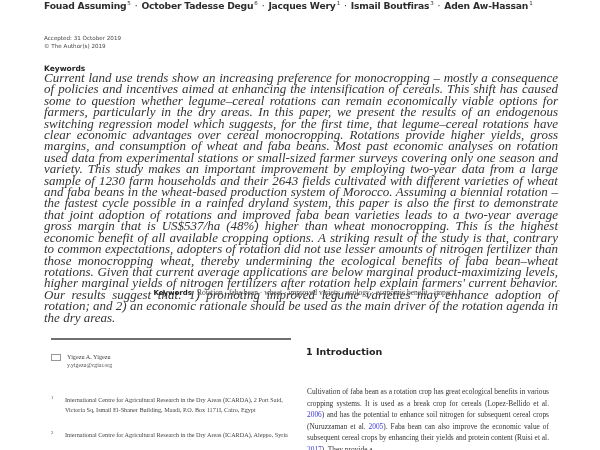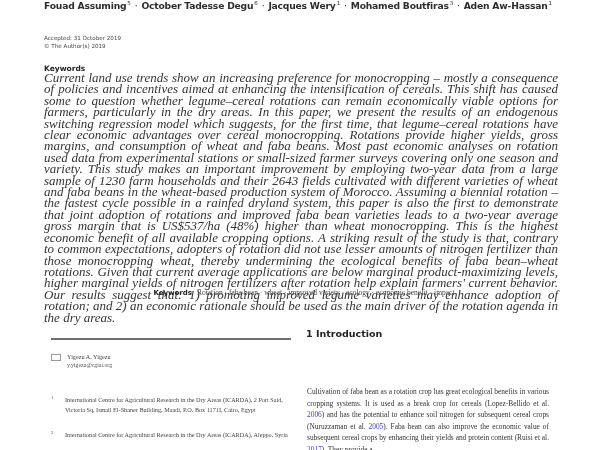--- a/index.html
+++ b/index.html
@@ -41,34 +41,34 @@
     position: absolute; left: 0; top: 2px; width: 8px; height: 5px; border: 1px solid #999;
   }
   .corr .name { margin-left: 16px; }
   .corr .email { margin-left: 16px; font-size: 5.8px; color: #555; }
   .affil {
     position: absolute; left: 51px; width: 240px; font-size: 6.2px; line-height: 9.5px; color: #444;
   }
   .affil .num { position: absolute; left: 0; top: -2px; font-size: 4.5px; }
   .affil .txt { display: block; margin-left: 14px; }
   .intro-title {
-    position: absolute; left: 306px; top: 328px;
+    position: absolute; left: 306px; top: 346px;
     font-family: "DejaVu Sans", sans-serif; font-size: 9.5px; font-weight: bold; color: #222;
   }
   .intro-body {
     position: absolute; left: 307px; top: 350px; width: 242px;
     font-size: 7.4px; line-height: 11.6px; text-align: justify; color: #333; margin-top: 36px;
   }
   .intro-body .cite { color: #3b3bd8; }
 </style>
 </head>
 <body>
 
 <div class="authors">
-  <span>Fouad Assuming</span><sup>5</sup><span class="sep">·</span><span>October Tadesse Degu</span><sup>6</sup><span class="sep">·</span><span>Jacques Wery</span><sup>1</sup><span class="sep">·</span><span>Mohamed Boutfiras</span><sup>3</sup><span class="sep">·</span><span>Aden Aw-Hassan</span><sup>1</sup>
+  <span>Fouad Assuming</span><sup>5</sup><span class="sep">·</span><span>October Tadesse Degu</span><sup>6</sup><span class="sep">·</span><span>Jacques Wery</span><sup>1</sup><span class="sep">·</span><span>Ismail Boutfiras</span><sup>3</sup><span class="sep">·</span><span>Aden Aw-Hassan</span><sup>1</sup>
 </div>
 
 <div class="dates">
   <div>Accepted: 31 October 2019</div>
   <div>© The Author(s) 2019</div>
 </div>
 
 <div class="abstract-title">Keywords</div>
 <div class="abstract-body">Current land use trends show an increasing preference for monocropping – mostly a consequence of policies and incentives aimed at enhancing the intensification of cereals. This shift has caused some to question whether legume–cereal rotations can remain economically viable options for farmers, particularly in the dry areas. In this paper, we present the results of an endogenous switching regression model which suggests, for the first time, that legume–cereal rotations have clear economic advantages over cereal monocropping. Rotations provide higher yields, gross margins, and consumption of wheat and faba beans. Most past economic analyses on rotation used data from experimental stations or small-sized farmer surveys covering only one season and variety. This study makes an important improvement by employing two-year data from a large sample of 1230 farm households and their 2643 fields cultivated with different varieties of wheat and faba beans in the wheat-based production system of Morocco. Assuming a biennial rotation – the fastest cycle possible in a rainfed dryland system, this paper is also the first to demonstrate that joint adoption of rotations and improved faba bean varieties leads to a two-year average gross margin that is US$537/ha (48%) higher than wheat monocropping. This is the highest economic benefit of all available cropping options. A striking result of the study is that, contrary to common expectations, adopters of rotation did not use lesser amounts of nitrogen fertilizer than those monocropping wheat, thereby undermining the ecological benefits of faba bean–wheat rotations. Given that current average applications are below marginal product-maximizing levels, higher marginal yields of nitrogen fertilizers after rotation help explain farmers' current behavior. Our results suggest that: 1) promoting improved legume varieties may enhance adoption of rotation; and 2) an economic rationale should be used as the main driver of the rotation agenda in the dry areas.</div>
 

